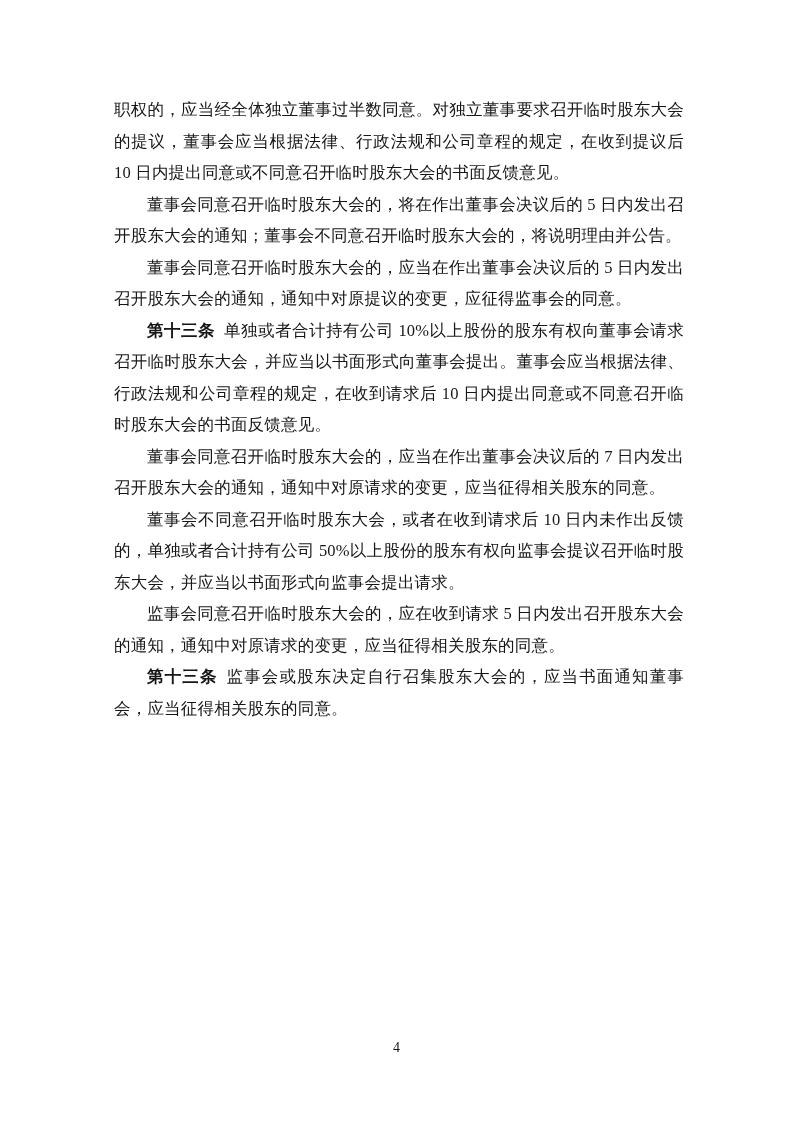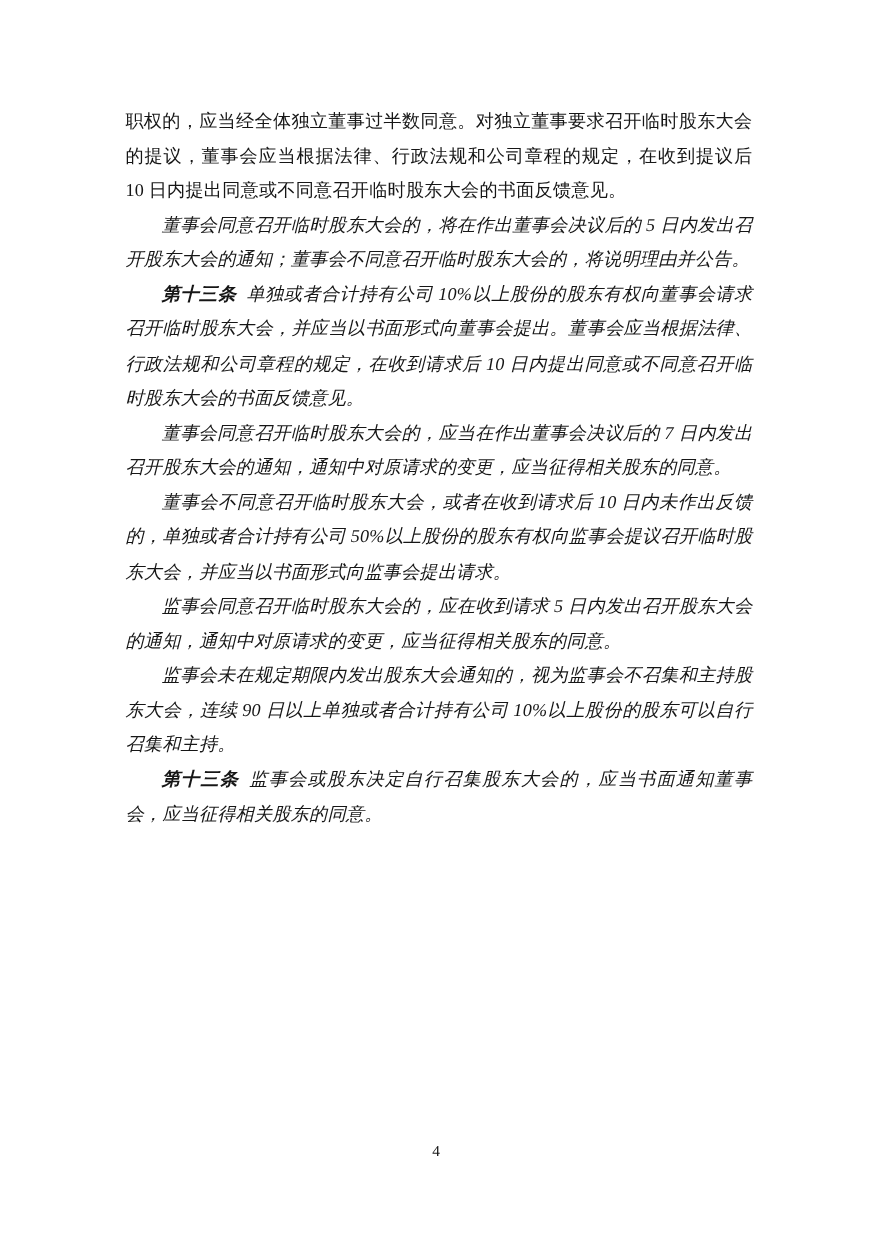--- a/index.html
+++ b/index.html
@@ -33,21 +33,20 @@
     margin: 0;
     padding: 0;
     font-size: 16.5px;
     line-height: 31.5px;
     text-align: justify;
     text-justify: inter-ideograph;
     letter-spacing: 0.2px;
   }
   .content p.indent {
     text-indent: 2em;
-    font-style: italic;
   }
   .content p.no-indent {
     text-indent: 0;
   }
   .article-label {
     font-weight: bold;
     padding-right: 0.55em;
   }
   .page-footer {
     position: absolute;
@@ -66,31 +65,31 @@
 
 <div class="page">
 
   <div class="content">
 
     <p class="no-indent">职权的，应当经全体独立董事过半数同意。对独立董事要求召开临时股东大会的提议，董事会应当根据法律、行政法规和公司章程的规定，在收到提议后 10 日内提出同意或不同意召开临时股东大会的书面反馈意见。</p>
 
     <p class="indent">董事会同意召开临时股东大会的，将在作出董事会决议后的 5 日内发出召开股东大会的通知；董事会不同意召开临时股东大会的，将说明理由并公告。</p>
 
 
+    <p class="indent">董事会同意召开临时股东大会的，应当在作出董事会决议后的 5 日内发出召开股东大会的通知，通知中对原提议的变更，应征得监事会的同意。</p>
 
 
     <p class="indent"><span class="article-label">第十三条</span><span>单独或者合计持有公司 10%以上股份的股东有权向董事会请求召开临时股东大会，并应当以书面形式向董事会提出。董事会应当根据法律、行政法规和公司章程的规定，在收到请求后 10 日内提出同意或不同意召开临时股东大会的书面反馈意见。</span></p>
 
     <p class="indent">董事会同意召开临时股东大会的，应当在作出董事会决议后的 7 日内发出召开股东大会的通知，通知中对原请求的变更，应当征得相关股东的同意。</p>
 
     <p class="indent">董事会不同意召开临时股东大会，或者在收到请求后 10 日内未作出反馈的，单独或者合计持有公司 50%以上股份的股东有权向监事会提议召开临时股东大会，并应当以书面形式向监事会提出请求。</p>
 
     <p class="indent">监事会同意召开临时股东大会的，应在收到请求 5 日内发出召开股东大会的通知，通知中对原请求的变更，应当征得相关股东的同意。</p>
 
-    <p class="indent">监事会未在规定期限内发出股东大会通知的，视为监事会不召集和主持股东大会，连续 90 日以上单独或者合计持有公司 10%以上股份的股东可以自行召集和主持。</p>
 
     <p class="indent"><span class="article-label">第十三条</span><span>监事会或股东决定自行召集股东大会的，应当书面通知董事会，应当征得相关股东的同意。</span></p>
 
   </div>
 
   <div class="page-footer">
     <span class="page-number">4</span>
   </div>
 
 </div>

